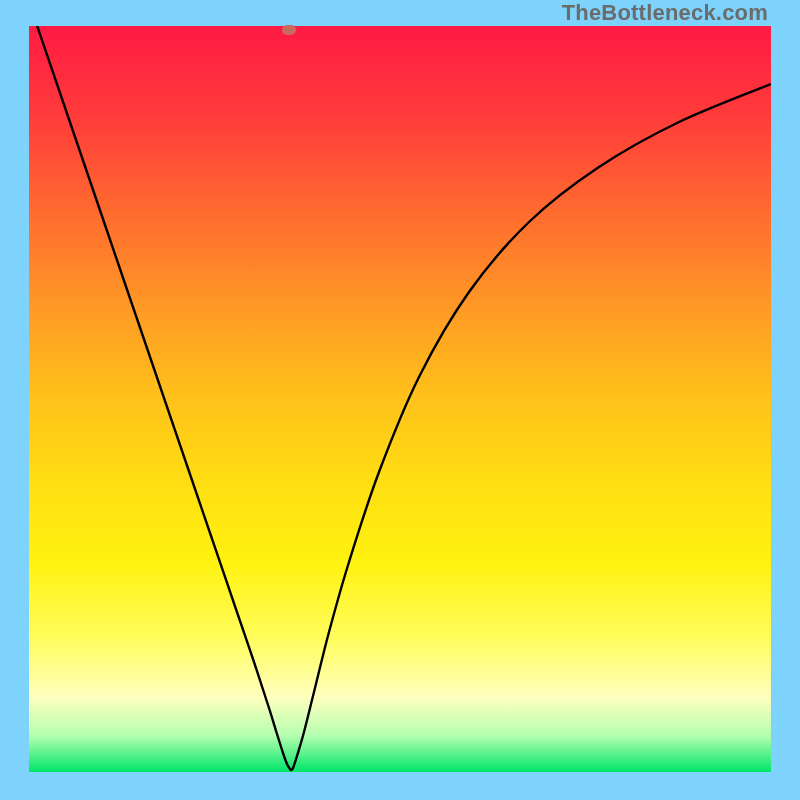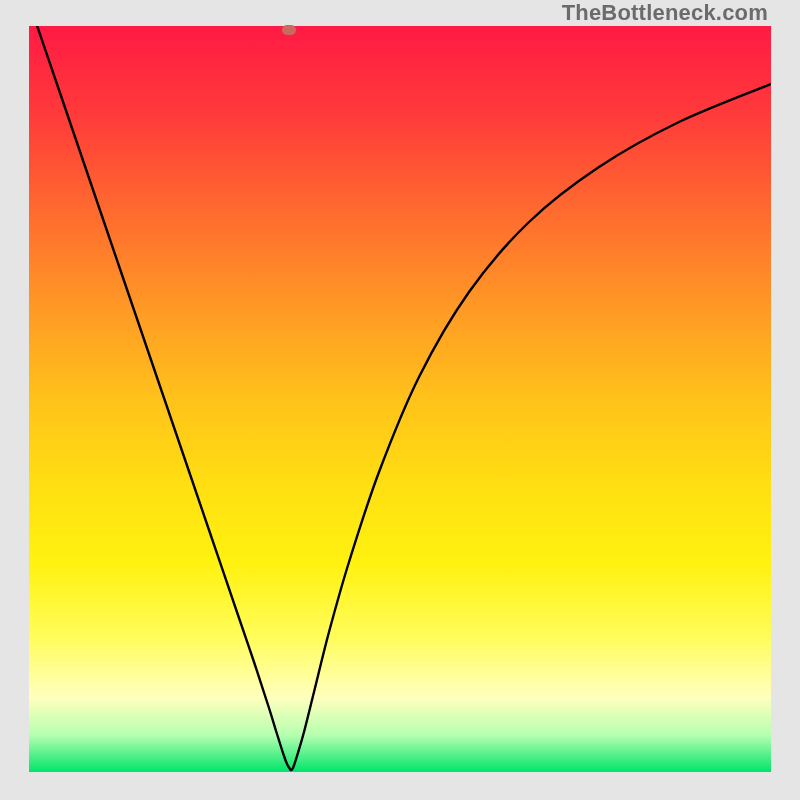--- a/index.html
+++ b/index.html
@@ -9,21 +9,21 @@
     height: 800px;
     background: #000;
     overflow: hidden;
   }
   .frame {
     position: absolute;
     left: 0;
     top: 0;
     width: 800px;
     height: 800px;
-    background: #e5e5e5;
+    background: #7dd3fc;
   }
   .plot {
     position: absolute;
     left: 29px;
     top: 26px;
     width: 742px;
     height: 746px;
     
     background: linear-gradient(to bottom,
       #ff1a44 0%,

